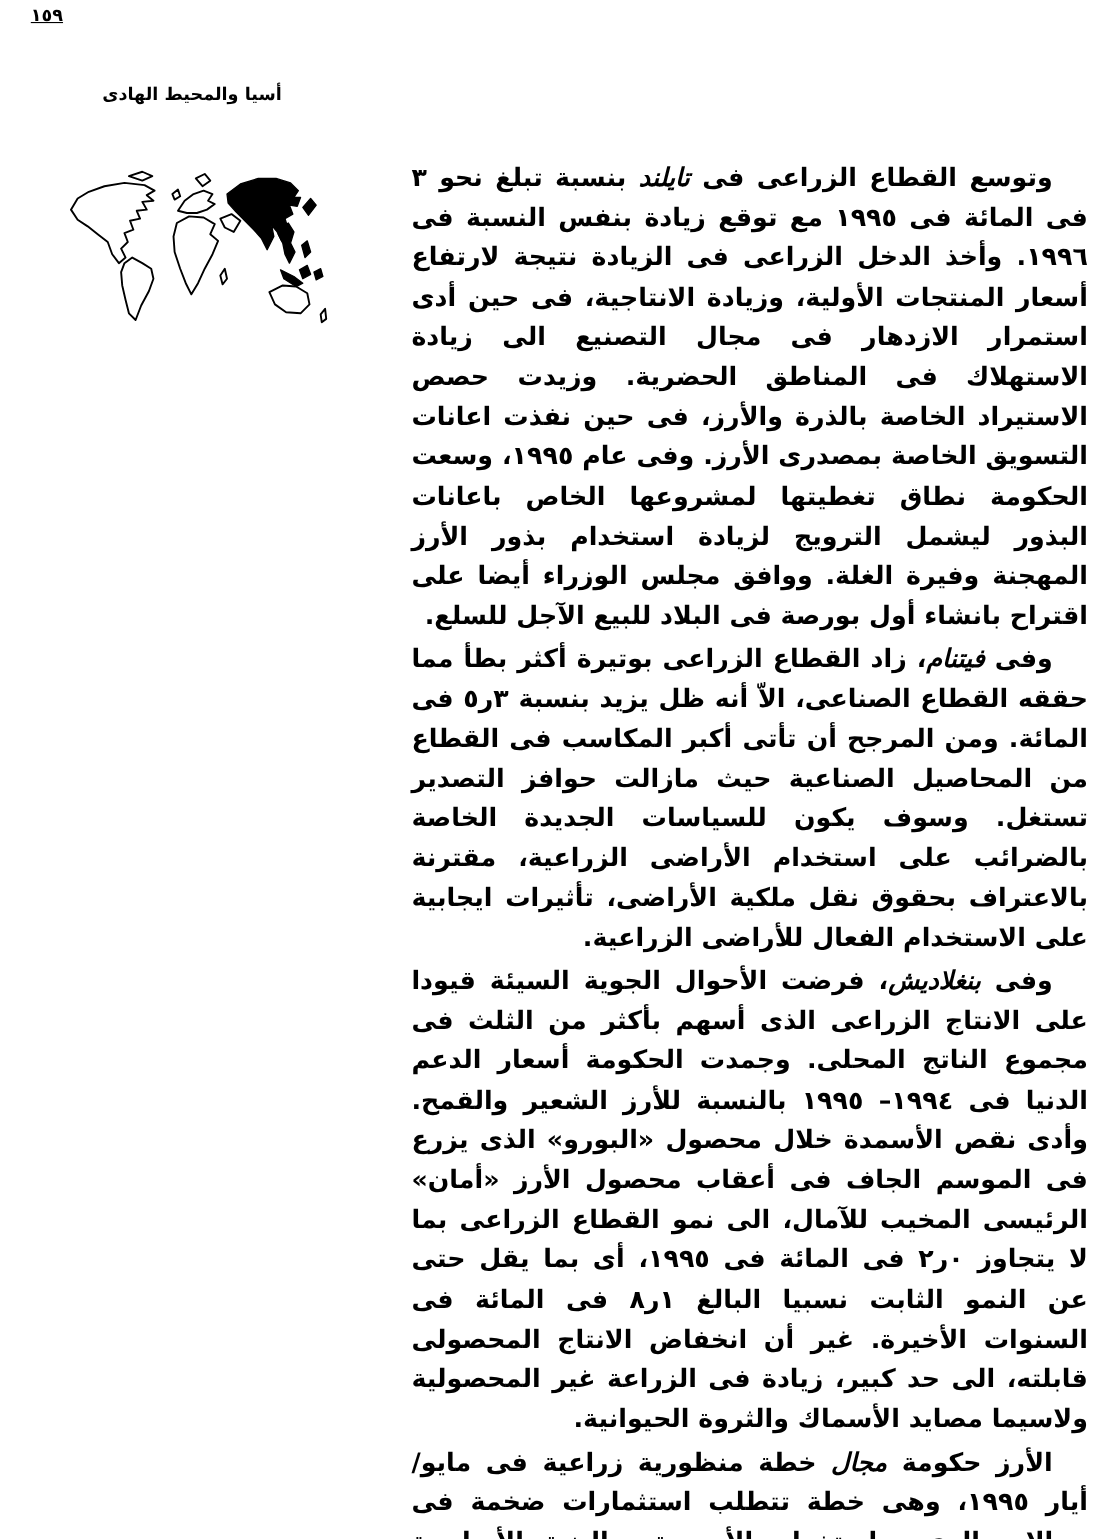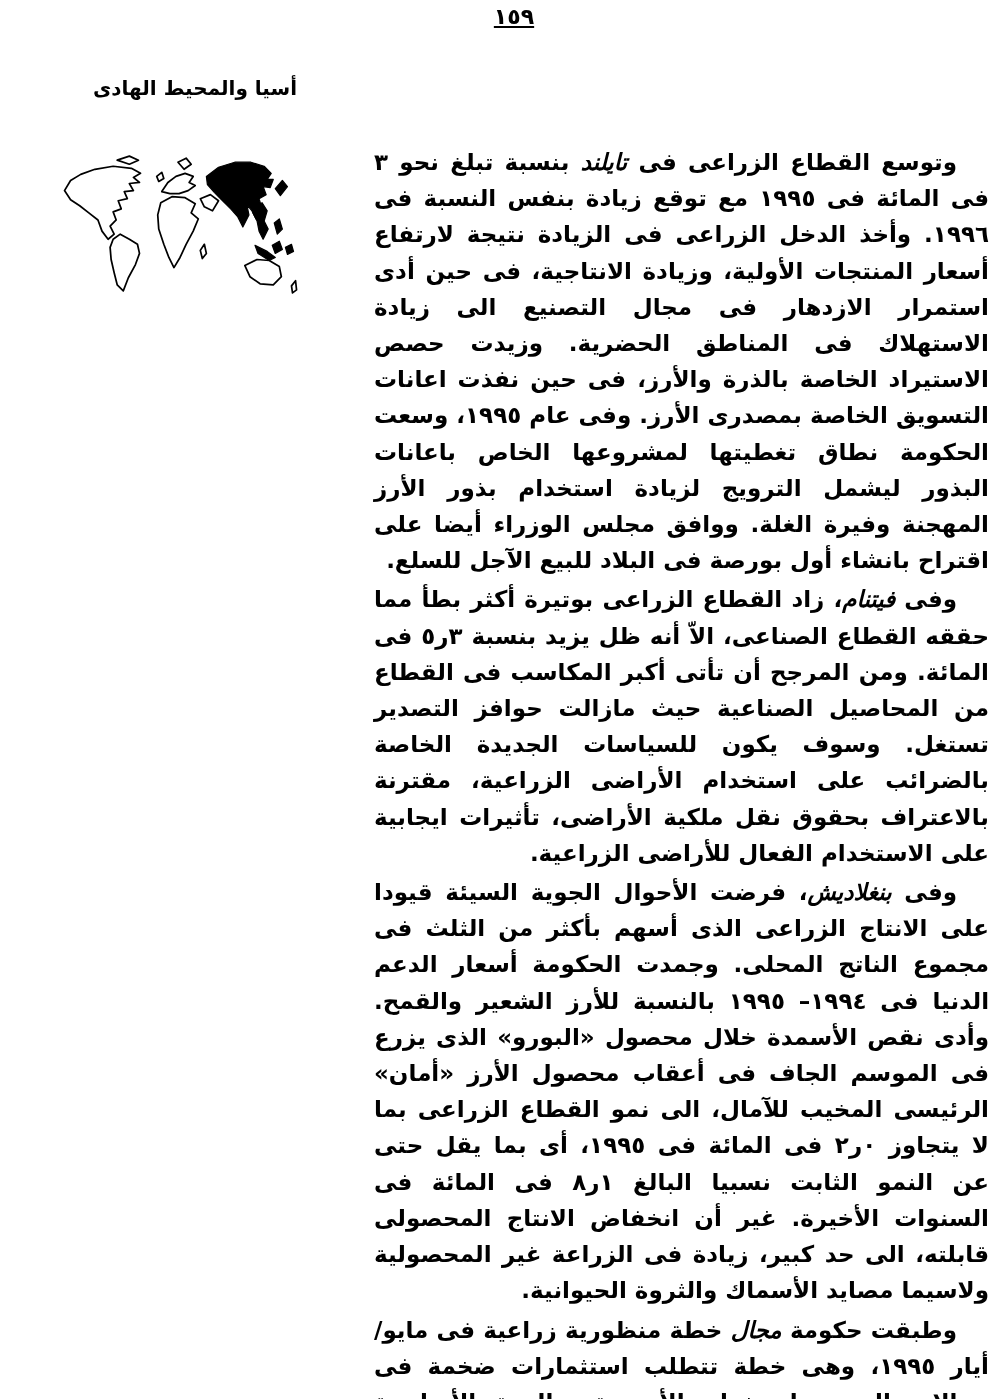--- a/index.html
+++ b/index.html
@@ -4,26 +4,26 @@
 <style>
   html,body{margin:0;padding:0;}
   body{
     width:1000px;height:1399px;
     background:#ffffff;color:#000000;
     font-family:"DejaVu Sans", sans-serif;
     position:relative;overflow:hidden;
   }
   .page-number{
     position:absolute;top:4px;left:0;right:0;
-    text-align:center;padding-left:28px;
-    font-size:22px;font-weight:bold;letter-spacing:4px;text-decoration:underline;
+    text-align:left;padding-left:28px;
+    font-size:16px;font-weight:bold;letter-spacing:4px;text-decoration:underline;
   }
   .section-header{
     position:absolute;top:76px;left:93px;
-    font-size:20px;font-weight:bold;
+    font-size:16px;font-weight:bold;
     direction:rtl;white-space:nowrap;
   }
   .map-figure{
     position:absolute;top:146px;left:56px;
     width:244px;height:152px;
   }
   .map-figure svg{width:100%;height:100%;}
   .outline{fill:none;stroke:#000;stroke-width:1.7;stroke-linejoin:round;}
   .filled{fill:#000;stroke:#000;stroke-width:1.2;stroke-linejoin:round;}
   .body-text{
@@ -80,16 +80,16 @@
       <path class="outline" d="M186 118 L198 112 L210 113 L220 119 L222 129 L214 137 L201 136 L191 129 Z"></path>
 
       <path class="outline" d="M232 138 L236 133 L237 142 L233 145 Z"></path>
     </svg>
   </div>
 
   <div class="body-text">
     <p><span>وتوسع القطاع الزراعى فى </span><span class="country">تايلند</span><span> بنسبة تبلغ نحو ٣ فى المائة فى ١٩٩٥ مع توقع زيادة بنفس النسبة فى ١٩٩٦. وأخذ الدخل الزراعى فى الزيادة نتيجة لارتفاع أسعار المنتجات الأولية، وزيادة الانتاجية، فى حين أدى استمرار الازدهار فى مجال التصنيع الى زيادة الاستهلاك فى المناطق الحضرية. وزيدت حصص الاستيراد الخاصة بالذرة والأرز، فى حين نفذت اعانات التسويق الخاصة بمصدرى الأرز. وفى عام ١٩٩٥، وسعت الحكومة نطاق تغطيتها لمشروعها الخاص باعانات البذور ليشمل الترويج لزيادة استخدام بذور الأرز المهجنة وفيرة الغلة. ووافق مجلس الوزراء أيضا على اقتراح بانشاء أول بورصة فى البلاد للبيع الآجل للسلع.</span></p>
     <p><span>وفى </span><span class="country">فيتنام</span><span>، زاد القطاع الزراعى بوتيرة أكثر بطأ مما حققه القطاع الصناعى، الاّ أنه ظل يزيد بنسبة ٣ر٥ فى المائة. ومن المرجح أن تأتى أكبر المكاسب فى القطاع من المحاصيل الصناعية حيث مازالت حوافز التصدير تستغل. وسوف يكون للسياسات الجديدة الخاصة بالضرائب على استخدام الأراضى الزراعية، مقترنة بالاعتراف بحقوق نقل ملكية الأراضى، تأثيرات ايجابية على الاستخدام الفعال للأراضى الزراعية.</span></p>
     <p><span>وفى </span><span class="country">بنغلاديش</span><span>، فرضت الأحوال الجوية السيئة قيودا على الانتاج الزراعى الذى أسهم بأكثر من الثلث فى مجموع الناتج المحلى.  وجمدت الحكومة أسعار الدعم الدنيا فى ١٩٩٤– ١٩٩٥ بالنسبة للأرز الشعير والقمح.  وأدى نقص الأسمدة خلال محصول «البورو» الذى يزرع فى الموسم الجاف فى أعقاب محصول الأرز «أمان» الرئيسى المخيب للآمال، الى نمو القطاع الزراعى بما لا يتجاوز ٠ر٢ فى المائة فى ١٩٩٥، أى بما يقل حتى عن النمو الثابت نسبيا البالغ ١ر٨ فى المائة فى السنوات الأخيرة. غير أن انخفاض الانتاج المحصولى قابلته، الى حد كبير، زيادة فى الزراعة غير المحصولية ولاسيما مصايد الأسماك والثروة الحيوانية.</span></p>
-    <p><span>وطبقت حكومة </span><span class="country">مجال</span><span> خطة منظورية زراعية فى مايو/ أيار ١٩٩٥، وهى خطة تتطلب استثمارات ضخمة فى مجالات الرى، واستخدام الأسمدة، والبنية الأساسية الريفية.</span></p>
+    <p><span>الأرز حكومة </span><span class="country">مجال</span><span> خطة منظورية زراعية فى مايو/ أيار ١٩٩٥، وهى خطة تتطلب استثمارات ضخمة فى مجالات الرى، واستخدام الأسمدة، والبنية الأساسية الريفية.</span></p>
   </div>
 
 </div>
 
 </body></html>

